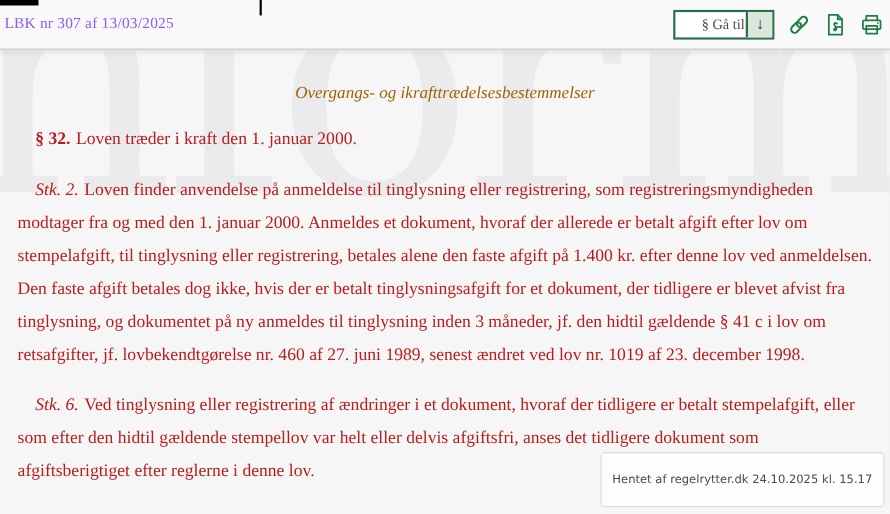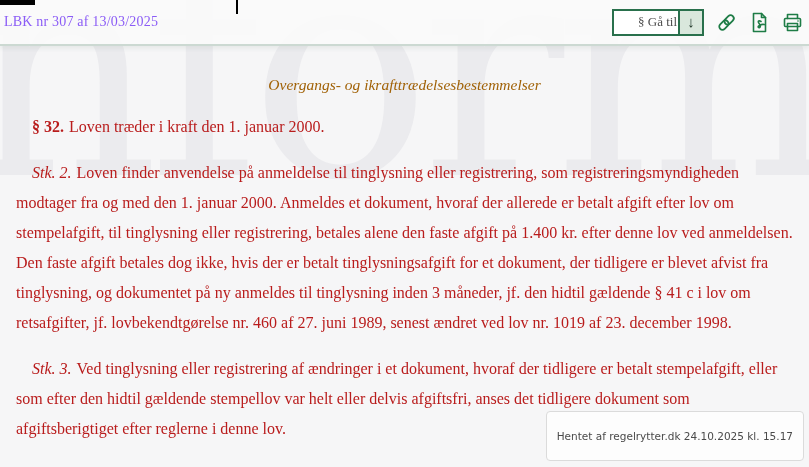--- a/index.html
+++ b/index.html
@@ -113,19 +113,19 @@
   </div>
 </div>
 
 <div class="content">
   <div class="section-heading">Overgangs- og ikrafttrædelsesbestemmelser</div>
 
   <p class="law-par"><span class="marker-bold">§ 32.</span><span>Loven træder i kraft den 1. januar 2000.</span></p>
 
   <p class="law-par"><span class="marker-italic">Stk. 2.</span><span>Loven finder anvendelse på anmeldelse til tinglysning eller registrering, som registreringsmyndigheden modtager fra og med den 1. januar 2000. Anmeldes et dokument, hvoraf der allerede er betalt afgift efter lov om stempelafgift, til tinglysning eller registrering, betales alene den faste afgift på 1.400 kr. efter denne lov ved anmeldelsen. Den faste afgift betales dog ikke, hvis der er betalt tinglysningsafgift for et dokument, der tidligere er blevet afvist fra tinglysning, og dokumentet på ny anmeldes til tinglysning inden 3 måneder, jf. den hidtil gældende § 41 c i lov om retsafgifter, jf. lovbekendtgørelse nr. 460 af 27. juni 1989, senest ændret ved lov nr. 1019 af 23. december 1998.</span></p>
 
-  <p class="law-par"><span class="marker-italic">Stk. 3.</span><span>Ved tinglysning eller registrering af ændringer i et dokument, hvoraf der tidligere er betalt stempelafgift, eller som efter den hidtil gældende stempellov var helt eller delvis afgiftsfri, anses det tidligere dokument som afgiftsberigtiget efter reglerne i denne lov.</span></p>
+  <p class="law-par"><span class="marker-italic">Stk. 6.</span><span>Ved tinglysning eller registrering af ændringer i et dokument, hvoraf der tidligere er betalt stempelafgift, eller som efter den hidtil gældende stempellov var helt eller delvis afgiftsfri, anses det tidligere dokument som afgiftsberigtiget efter reglerne i denne lov.</span></p>
 </div>
 
 <div class="stamp">Hentet af regelrytter.dk 24.10.2025 kl. 15.17</div>
 
 <div class="artifact-bar"></div>
 <div class="artifact-caret"></div>
 
 </body></html>

